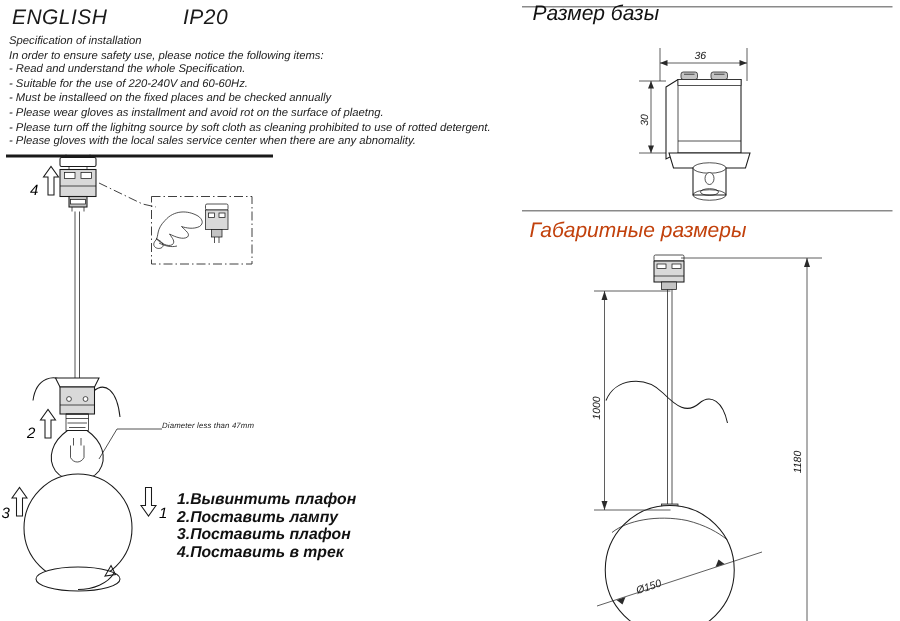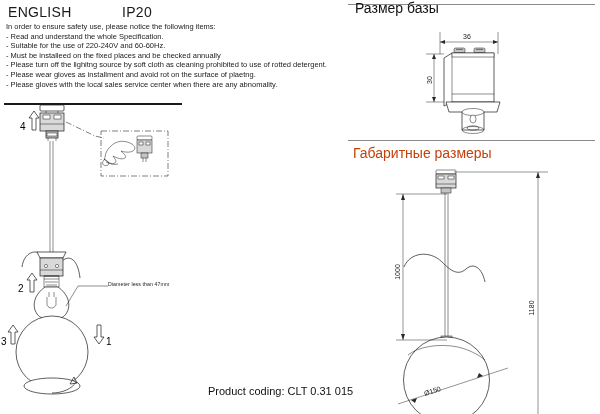--- a/index.html
+++ b/index.html
@@ -5,21 +5,21 @@
   html,body{margin:0;padding:0;}
   body{
     width:600px;height:414px;
     background:#ffffff;
     font-family:"Liberation Sans", sans-serif;
     color:#1a1a1a;
     overflow:hidden;
     position:relative;
   }
   .sheet{position:absolute;inset:0;}
-  .abs{position:absolute;}
+  .abs{position:absolute;font-style:italic;}
 
   
   #header-row{left:8px;top:3px;width:320px;}
   #lang-label{font-size:14px;letter-spacing:.3px;}
   #ip-label{font-size:14px;letter-spacing:.3px;margin-left:46px;}
 
   #spec-block{left:6px;top:22px;width:330px;}
   #spec-title{font-size:7.5px;line-height:9.6px;color:#222;}
   #spec-intro{font-size:7.5px;line-height:9.6px;color:#222;}
   .spec-item{font-size:7.5px;line-height:9.6px;color:#222;white-space:nowrap;}
@@ -66,26 +66,27 @@
 <body>
 
 <div class="sheet">
 
   <div class="abs" id="header-row">
     <span id="lang-label">ENGLISH</span>
     <span id="ip-label">IP20</span>
   </div>
 
   <div class="abs" id="spec-block">
+    <div id="spec-title">Specification of installation</div>
     <div id="spec-intro">In order to ensure safety use, please notice the following items:</div>
     <div class="spec-item">- Read and understand the whole Specification.</div>
     <div class="spec-item">- Suitable for the use of 220-240V and 60-60Hz.</div>
     <div class="spec-item">- Must be installeed on the fixed places and be checked annually</div>
+    <div class="spec-item">- Please wear gloves as installment and avoid rot on the surface of plaetng.</div>
     <div class="spec-item">- Please turn off the lighitng source by soft cloth as cleaning prohibited to use of rotted detergent.</div>
-    <div class="spec-item">- Please wear gloves as installment and avoid rot on the surface of plaetng.</div>
     <div class="spec-item">- Please gloves with the local sales service center when there are any abnomality.</div>
   </div>
 
   <div class="abs" id="spec-rule"></div>
 
   <div class="abs" id="assembly">
     <svg width="340" height="314" viewBox="0 0 340 314">
 
       <g>
 
@@ -178,22 +179,27 @@
       <g>
         <path class="ln thin fillw" d="M97 225 L97 237 L94 237 L99 244 L104 237 L101 237 L101 225 Z"></path>
       </g>
       <text class="step-num" x="106" y="245">1</text>
 
     </svg>
   </div>
 
   <div class="abs" id="callout-text" style="left:108px;top:281px;">Diameter less than 47mm</div>
 
-
-  <div class="abs" id="product-coding">Product coding: CLT 0.31 015</div>
+  <div class="abs" id="ru-steps">
+    <div class="ru-step">1.Вывинтить плафон</div>
+    <div class="ru-step">2.Поставить лампу</div>
+    <div class="ru-step">3.Поставить плафон</div>
+    <div class="ru-step">4.Поставить в трек</div>
+  </div>
+
 
   <div class="abs" id="rule-top"></div>
   <div class="abs" id="title-base">Размер базы</div>
 
   <div class="abs" id="base-drawing">
     <svg width="250" height="112" viewBox="0 0 250 112">
 
       <g>
         <line class="dim" x1="92" y1="12" x2="92" y2="34"></line>
         <line class="dim" x1="150" y1="12" x2="150" y2="34"></line>

